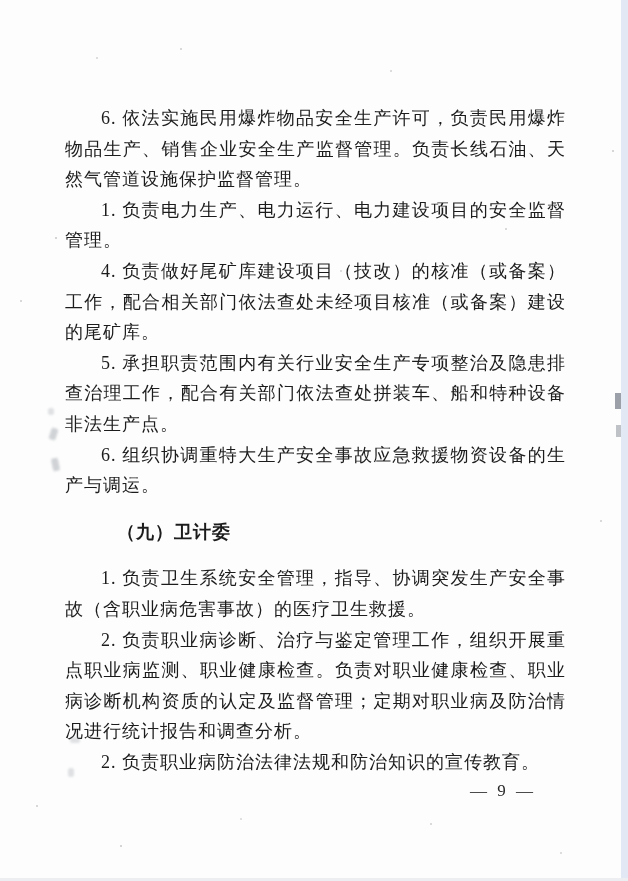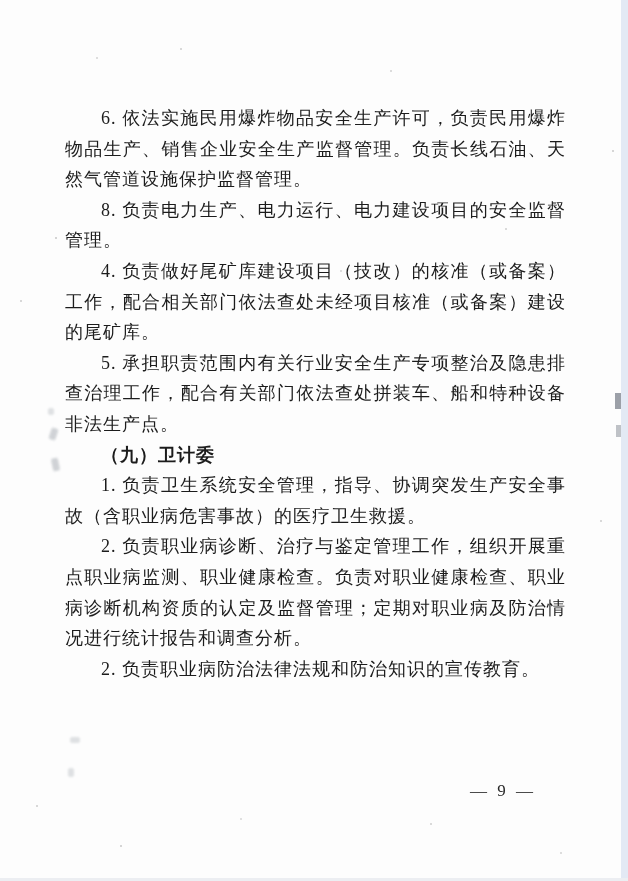--- a/index.html
+++ b/index.html
@@ -82,21 +82,21 @@
     line-height: 30.6px;
     letter-spacing: 1px;
   }
   .para {
     margin: 0;
     text-indent: 2em;
     text-align: justify;
     text-align-last: left;
   }
   .heading {
-    margin: 0;
+    margin: 16px;
     text-indent: 2em;
     font-size: 18px;
     font-weight: bold;
     line-height: 30.6px;
   }
   .page-number {
     position: absolute;
     top: 781px;
     right: 92px;
     color: #2a2a2a;
@@ -104,23 +104,24 @@
     letter-spacing: 3px;
   }
 </style>
 </head>
 <body>
 
 <div class="scan-page">
 
   <div class="page-content">
     <p class="para">6. 依法实施民用爆炸物品安全生产许可，负责民用爆炸物品生产、销售企业安全生产监督管理。负责长线石油、天然气管道设施保护监督管理。</p>
-    <p class="para">8. 负责电力生产、电力运行、电力建设项目的安全监督管理。</p>
+    <p class="para">1. 负责电力生产、电力运行、电力建设项目的安全监督管理。</p>
     <p class="para">4. 负责做好尾矿库建设项目（技改）的核准（或备案）工作，配合相关部门依法查处未经项目核准（或备案）建设的尾矿库。</p>
     <p class="para">5. 承担职责范围内有关行业安全生产专项整治及隐患排查治理工作，配合有关部门依法查处拼装车、船和特种设备非法生产点。</p>
+    <p class="para">6. 组织协调重特大生产安全事故应急救援物资设备的生产与调运。</p>
     <h2 class="heading">（九）卫计委</h2>
     <p class="para">1. 负责卫生系统安全管理，指导、协调突发生产安全事故（含职业病危害事故）的医疗卫生救援。</p>
     <p class="para">2. 负责职业病诊断、治疗与鉴定管理工作，组织开展重点职业病监测、职业健康检查。负责对职业健康检查、职业病诊断机构资质的认定及监督管理；定期对职业病及防治情况进行统计报告和调查分析。</p>
     <p class="para">2. 负责职业病防治法律法规和防治知识的宣传教育。</p>
   </div>
 
   <div class="page-number">— 9 —</div>
 
   <div class="speckles"></div>
   <div class="smudge smudge-a"></div>

